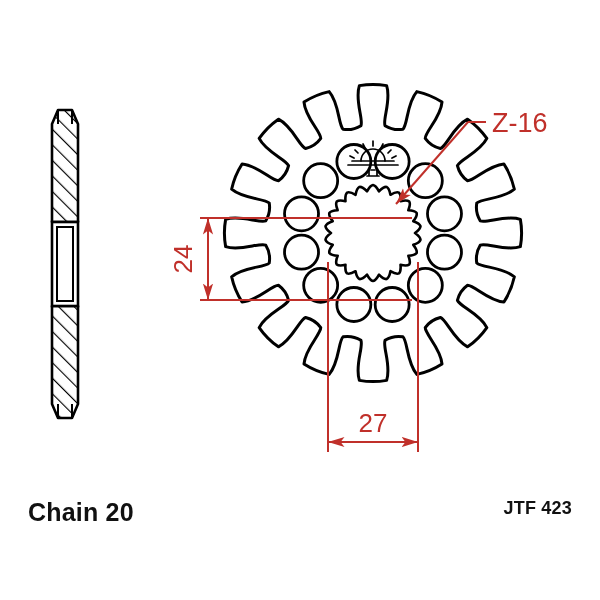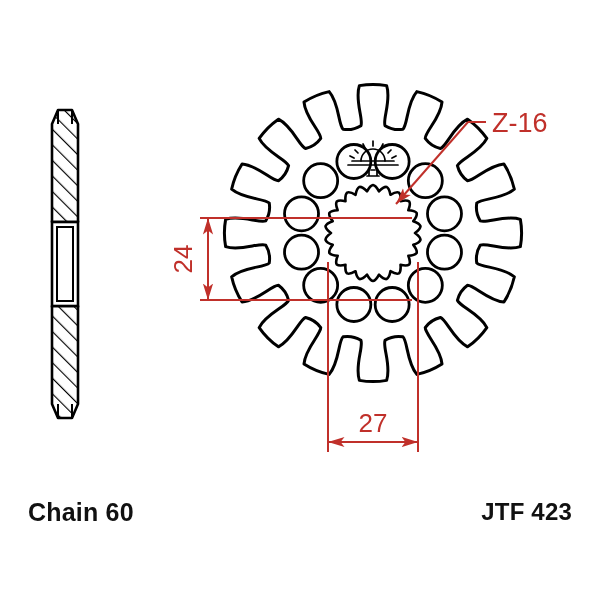--- a/index.html
+++ b/index.html
@@ -31,21 +31,21 @@
   }
   #chain-label {
     left: 28px;
     top: 498px;
     font-size: 25px;
     letter-spacing: 0.2px;
   }
   #part-label {
     right: 28px;
     top: 498px;
-    font-size: 24px;
+    font-size: 18px;
     letter-spacing: 0.2px;
   }
 </style>
 </head>
 <body>
 
 <div id="page">
 
   <svg id="drawing" viewBox="0 0 600 600">
     <defs>
@@ -126,17 +126,17 @@
       <line x1="468" y1="122" x2="486" y2="122"></line>
     </g>
 
     <g id="dimension-text" fill="#C0302A" font-family="Liberation Sans, sans-serif" font-size="26">
       <text id="dim-24-text" x="192" y="259" text-anchor="middle" transform="rotate(-90 192 259)">24</text>
       <text id="dim-27-text" x="373" y="432" text-anchor="middle">27</text>
       <text id="teeth-text" x="492" y="132" text-anchor="start" font-size="27">Z-16</text>
     </g>
   </svg>
 
-  <div class="label-text" id="chain-label">Chain 60</div>
+  <div class="label-text" id="chain-label">Chain 20</div>
 
   <div class="label-text" id="part-label">JTF 423</div>
 
 </div>
 
 </body></html>

